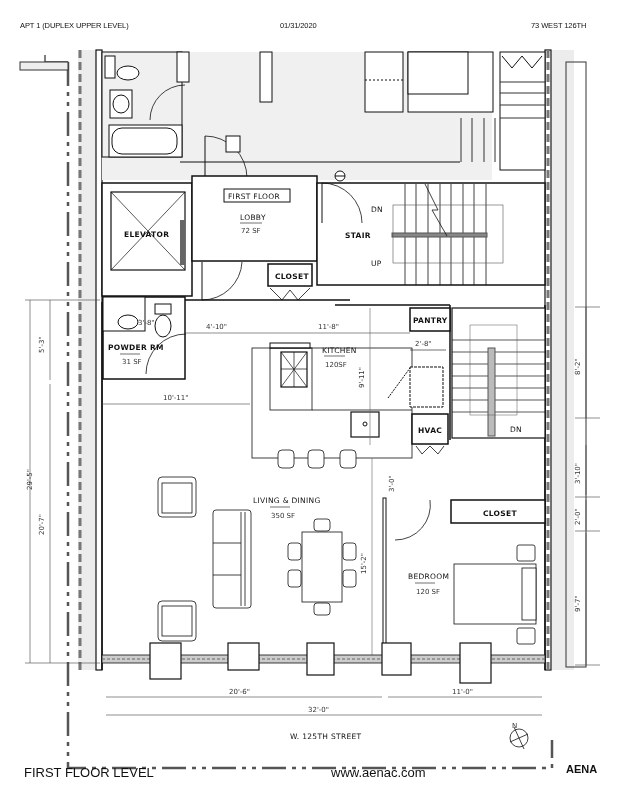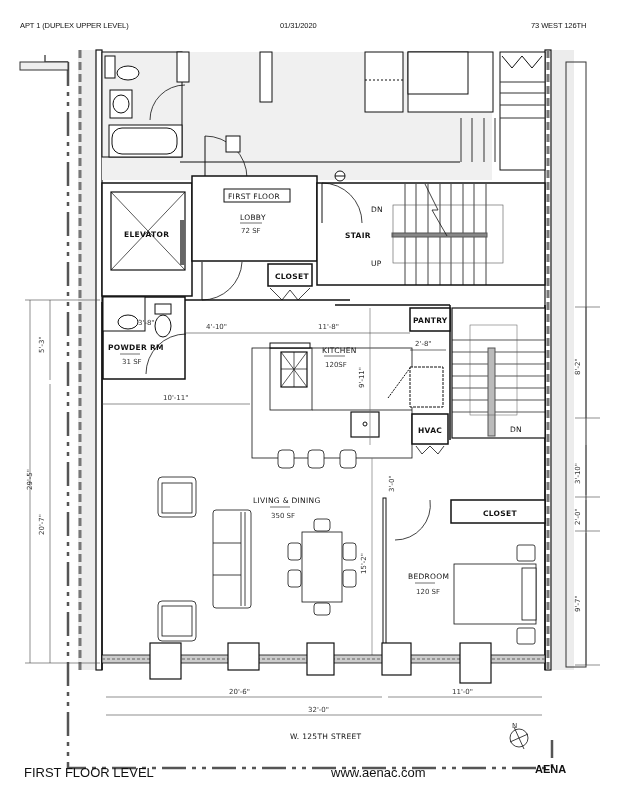--- a/index.html
+++ b/index.html
@@ -300,13 +300,13 @@
   <g>
     <circle cx="519" cy="738" r="9" fill="#fff" stroke="#111" stroke-width="0.8"></circle>
     <line x1="514" y1="727" x2="524" y2="749" stroke="#111" stroke-width="0.8"></line>
     <line x1="510" y1="742" x2="528" y2="734" stroke="#111" stroke-width="0.8"></line>
     <text class="dim" x="512" y="728">N</text>
   </g>
 </svg>
 
 <div class="ftr" style="left:24px;top:765px;">FIRST FLOOR LEVEL</div>
 <div class="ftr" style="left:283px;top:765px;margin-left:48px;">www.aenac.com</div>
-<div class="brand" style="left:535px;top:763px;">AENA</div>
+<div class="brand" style="left:566px;top:763px;">AENA</div>
 
 </body></html>

